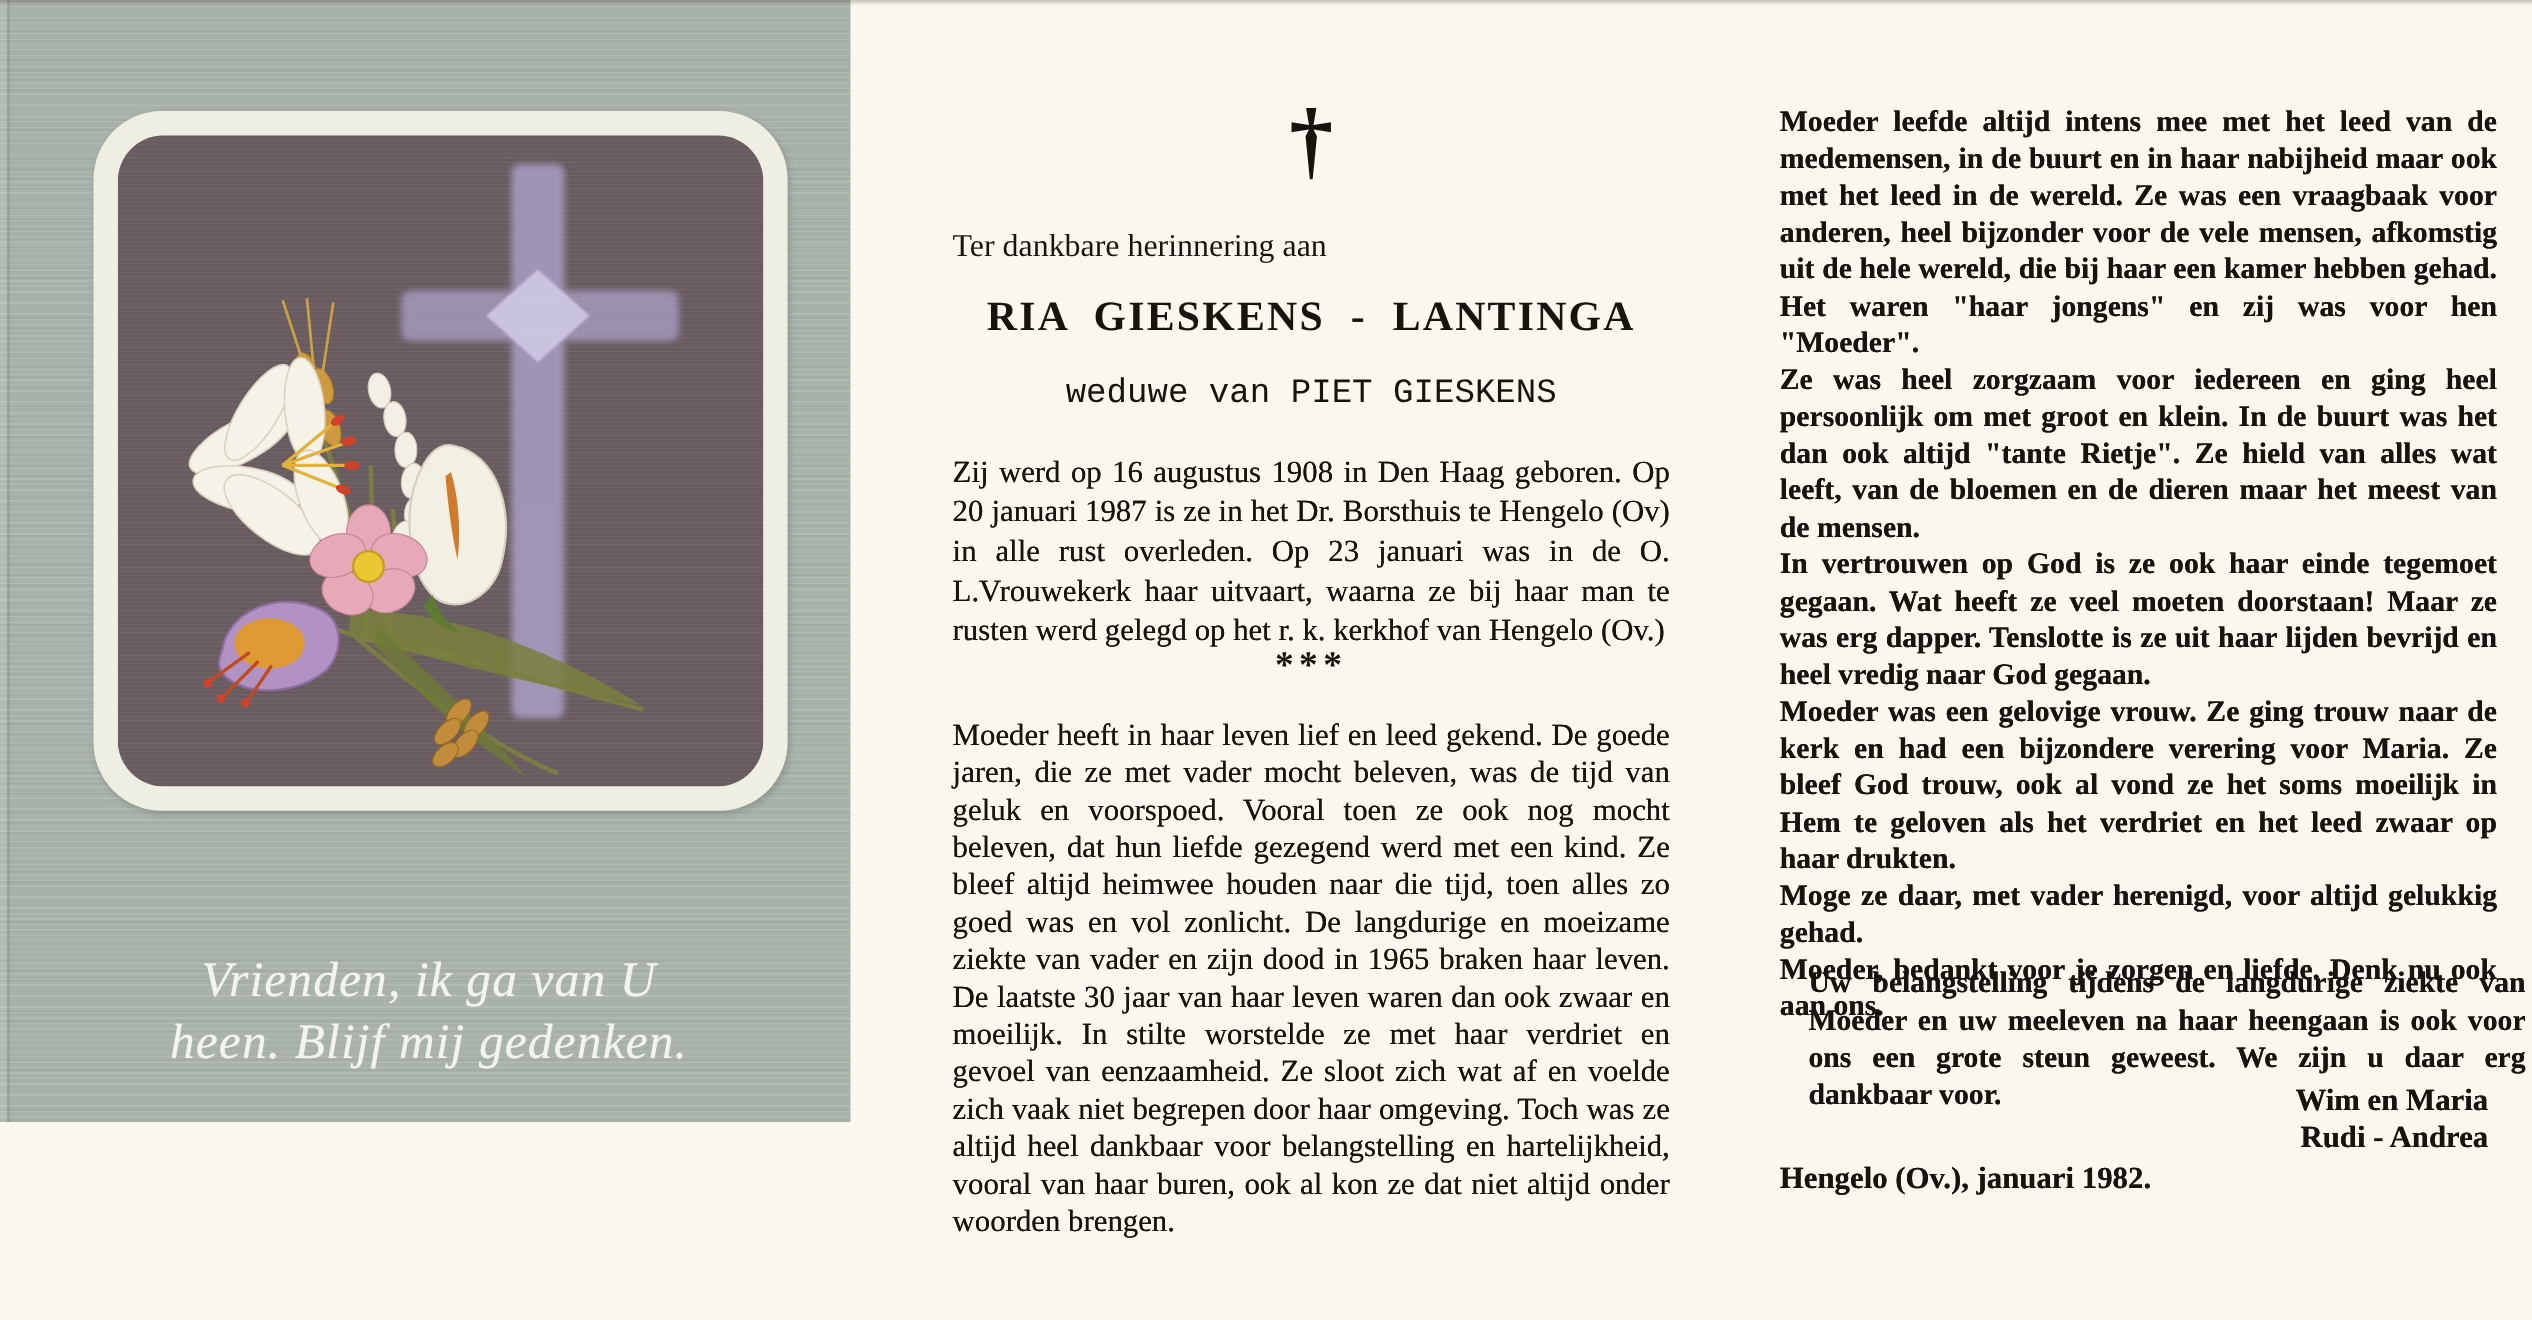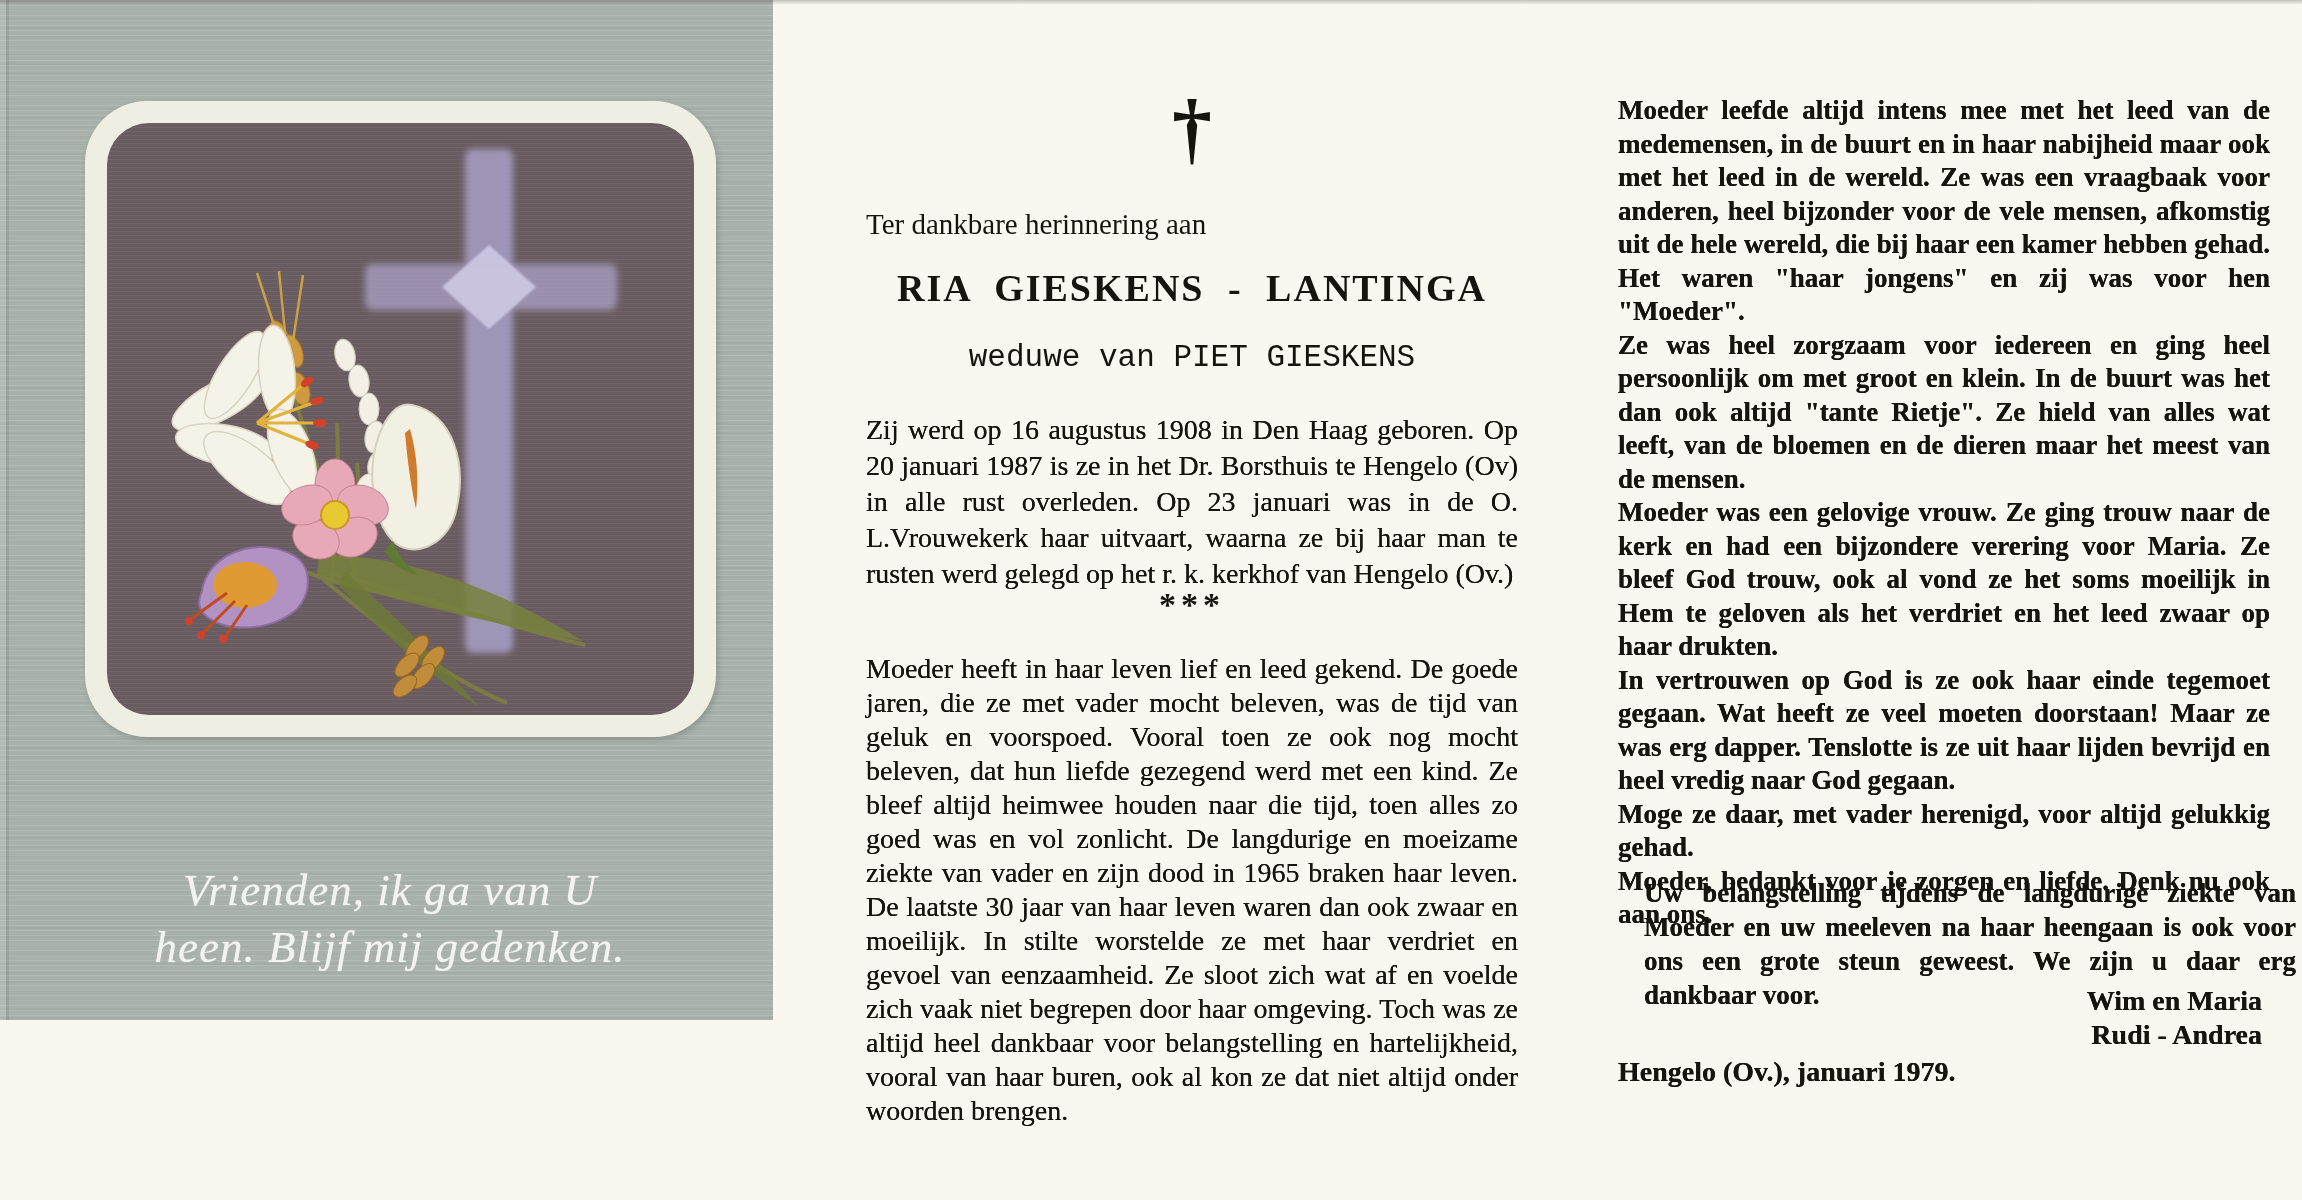--- a/index.html
+++ b/index.html
@@ -224,26 +224,26 @@
     <div class="widow">weduwe van PIET GIESKENS</div>
     <p class="body j p1">Zij werd op 16 augustus 1908 in Den Haag geboren. Op 20 januari 1987 is ze in het Dr. Borsthuis te Hengelo (Ov) in alle rust overleden. Op 23 januari was in de O. L.Vrouwekerk haar uitvaart, waarna ze bij haar man te rusten werd gelegd op het r. k. kerkhof van Hengelo (Ov.)</p>
     <div class="sep">***</div>
     <p class="body j p2">Moeder heeft in haar leven lief en leed gekend. De goede jaren, die ze met vader mocht beleven, was de tijd van geluk en voorspoed. Vooral toen ze ook nog mocht beleven, dat hun liefde gezegend werd met een kind. Ze bleef altijd heimwee houden naar die tijd, toen alles zo goed was en vol zonlicht. De langdurige en moeizame ziekte van vader en zijn dood in 1965 braken haar leven. De laatste 30 jaar van haar leven waren dan ook zwaar en moeilijk. In stilte worstelde ze met haar verdriet en gevoel van eenzaamheid. Ze sloot zich wat af en voelde zich vaak niet begrepen door haar omgeving. Toch was ze altijd heel dankbaar voor belangstelling en hartelijkheid, vooral van haar buren, ook al kon ze dat niet altijd onder woorden brengen.</p>
   </section>
 
   <section class="page page-right">
     <div class="rblock">
       <p>Moeder leefde altijd intens mee met het leed van de medemensen, in de buurt en in haar nabijheid maar ook met het leed in de wereld. Ze was een vraagbaak voor anderen, heel bijzonder voor de vele mensen, afkomstig uit de hele wereld, die bij haar een kamer hebben gehad. Het waren "haar jongens" en zij was voor hen "Moeder".</p>
       <p>Ze was heel zorgzaam voor iedereen en ging heel persoonlijk om met groot en klein. In de buurt was het dan ook altijd "tante Rietje". Ze hield van alles wat leeft, van de bloemen en de dieren maar het meest van de mensen.</p>
+      <p>In vertrouwen op God is ze ook haar einde tegemoet gegaan. Wat heeft ze veel moeten doorstaan! Maar ze was erg dapper. Tenslotte is ze uit haar lijden bevrijd en heel vredig naar God gegaan.</p>
       <p>Moeder was een gelovige vrouw. Ze ging trouw naar de kerk en had een bijzondere verering voor Maria. Ze bleef God trouw, ook al vond ze het soms moeilijk in Hem te geloven als het verdriet en het leed zwaar op haar drukten.</p>
-      <p>In vertrouwen op God is ze ook haar einde tegemoet gegaan. Wat heeft ze veel moeten doorstaan! Maar ze was erg dapper. Tenslotte is ze uit haar lijden bevrijd en heel vredig naar God gegaan.</p>
       <p>Moge ze daar, met vader herenigd, voor altijd gelukkig gehad.</p>
       <p>Moeder, bedankt voor je zorgen en liefde. Denk nu ook aan ons.</p>
     </div>
     <p class="body j closing">Uw belangstelling tijdens de langdurige ziekte van Moeder en uw meeleven na haar heengaan is ook voor ons een grote steun geweest. We zijn u daar erg dankbaar voor.</p>
     <div class="sig">
       <div>Wim en Maria</div>
       <div>Rudi - Andrea</div>
     </div>
-    <div class="placedate">Hengelo (Ov.), januari 1979.</div>
+    <div class="placedate">Hengelo (Ov.), januari 1982.</div>
   </section>
 
 </div>
 
 </body></html>

